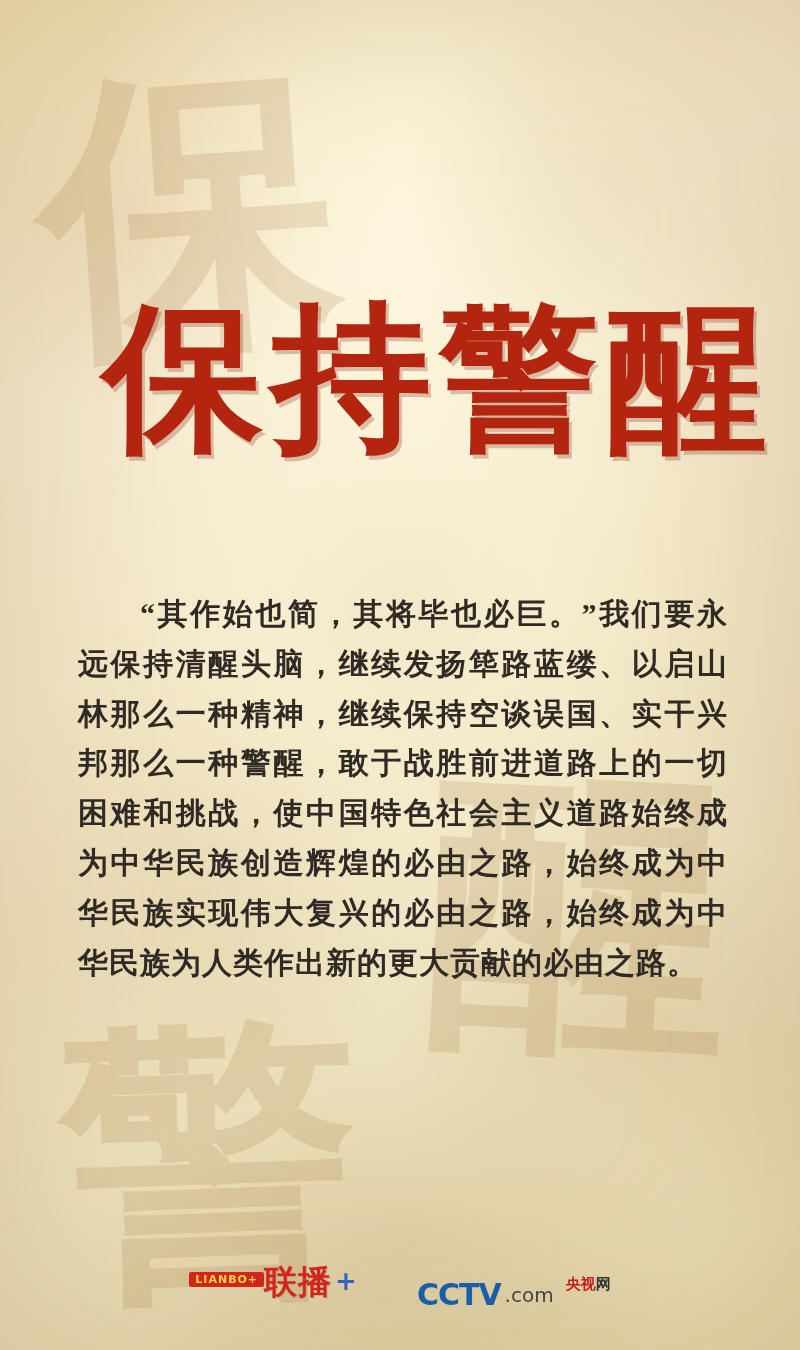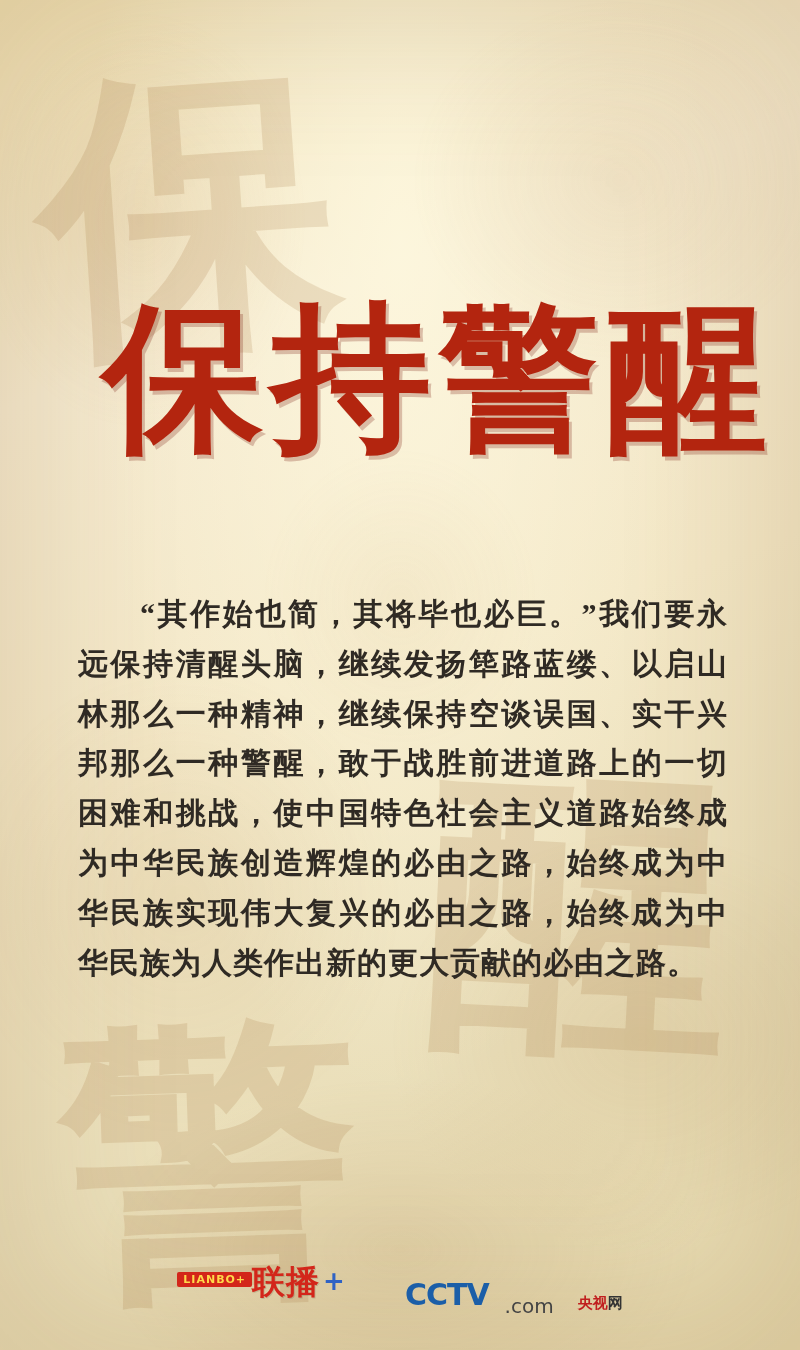--- a/index.html
+++ b/index.html
@@ -156,22 +156,22 @@
     font-family: "DejaVu Sans", sans-serif;
     font-weight: bold;
     font-size: 26px;
     line-height: 1;
     position: relative;
     top: -4px;
   }
 
   .logo-cctv {
     display: flex;
-    align-items: flex-end;
-    gap: 20px;
+    align-items: flex-start;
+    gap: 8px;
     margin-top: 27px;
   }
   .logo-cctv .cctv-mark {
     color: #1b5ea8;
     font-family: "DejaVu Sans", sans-serif;
     font-weight: bold;
     font-size: 30px;
     letter-spacing: -1px;
   }
   .logo-cctv .dotcom {

